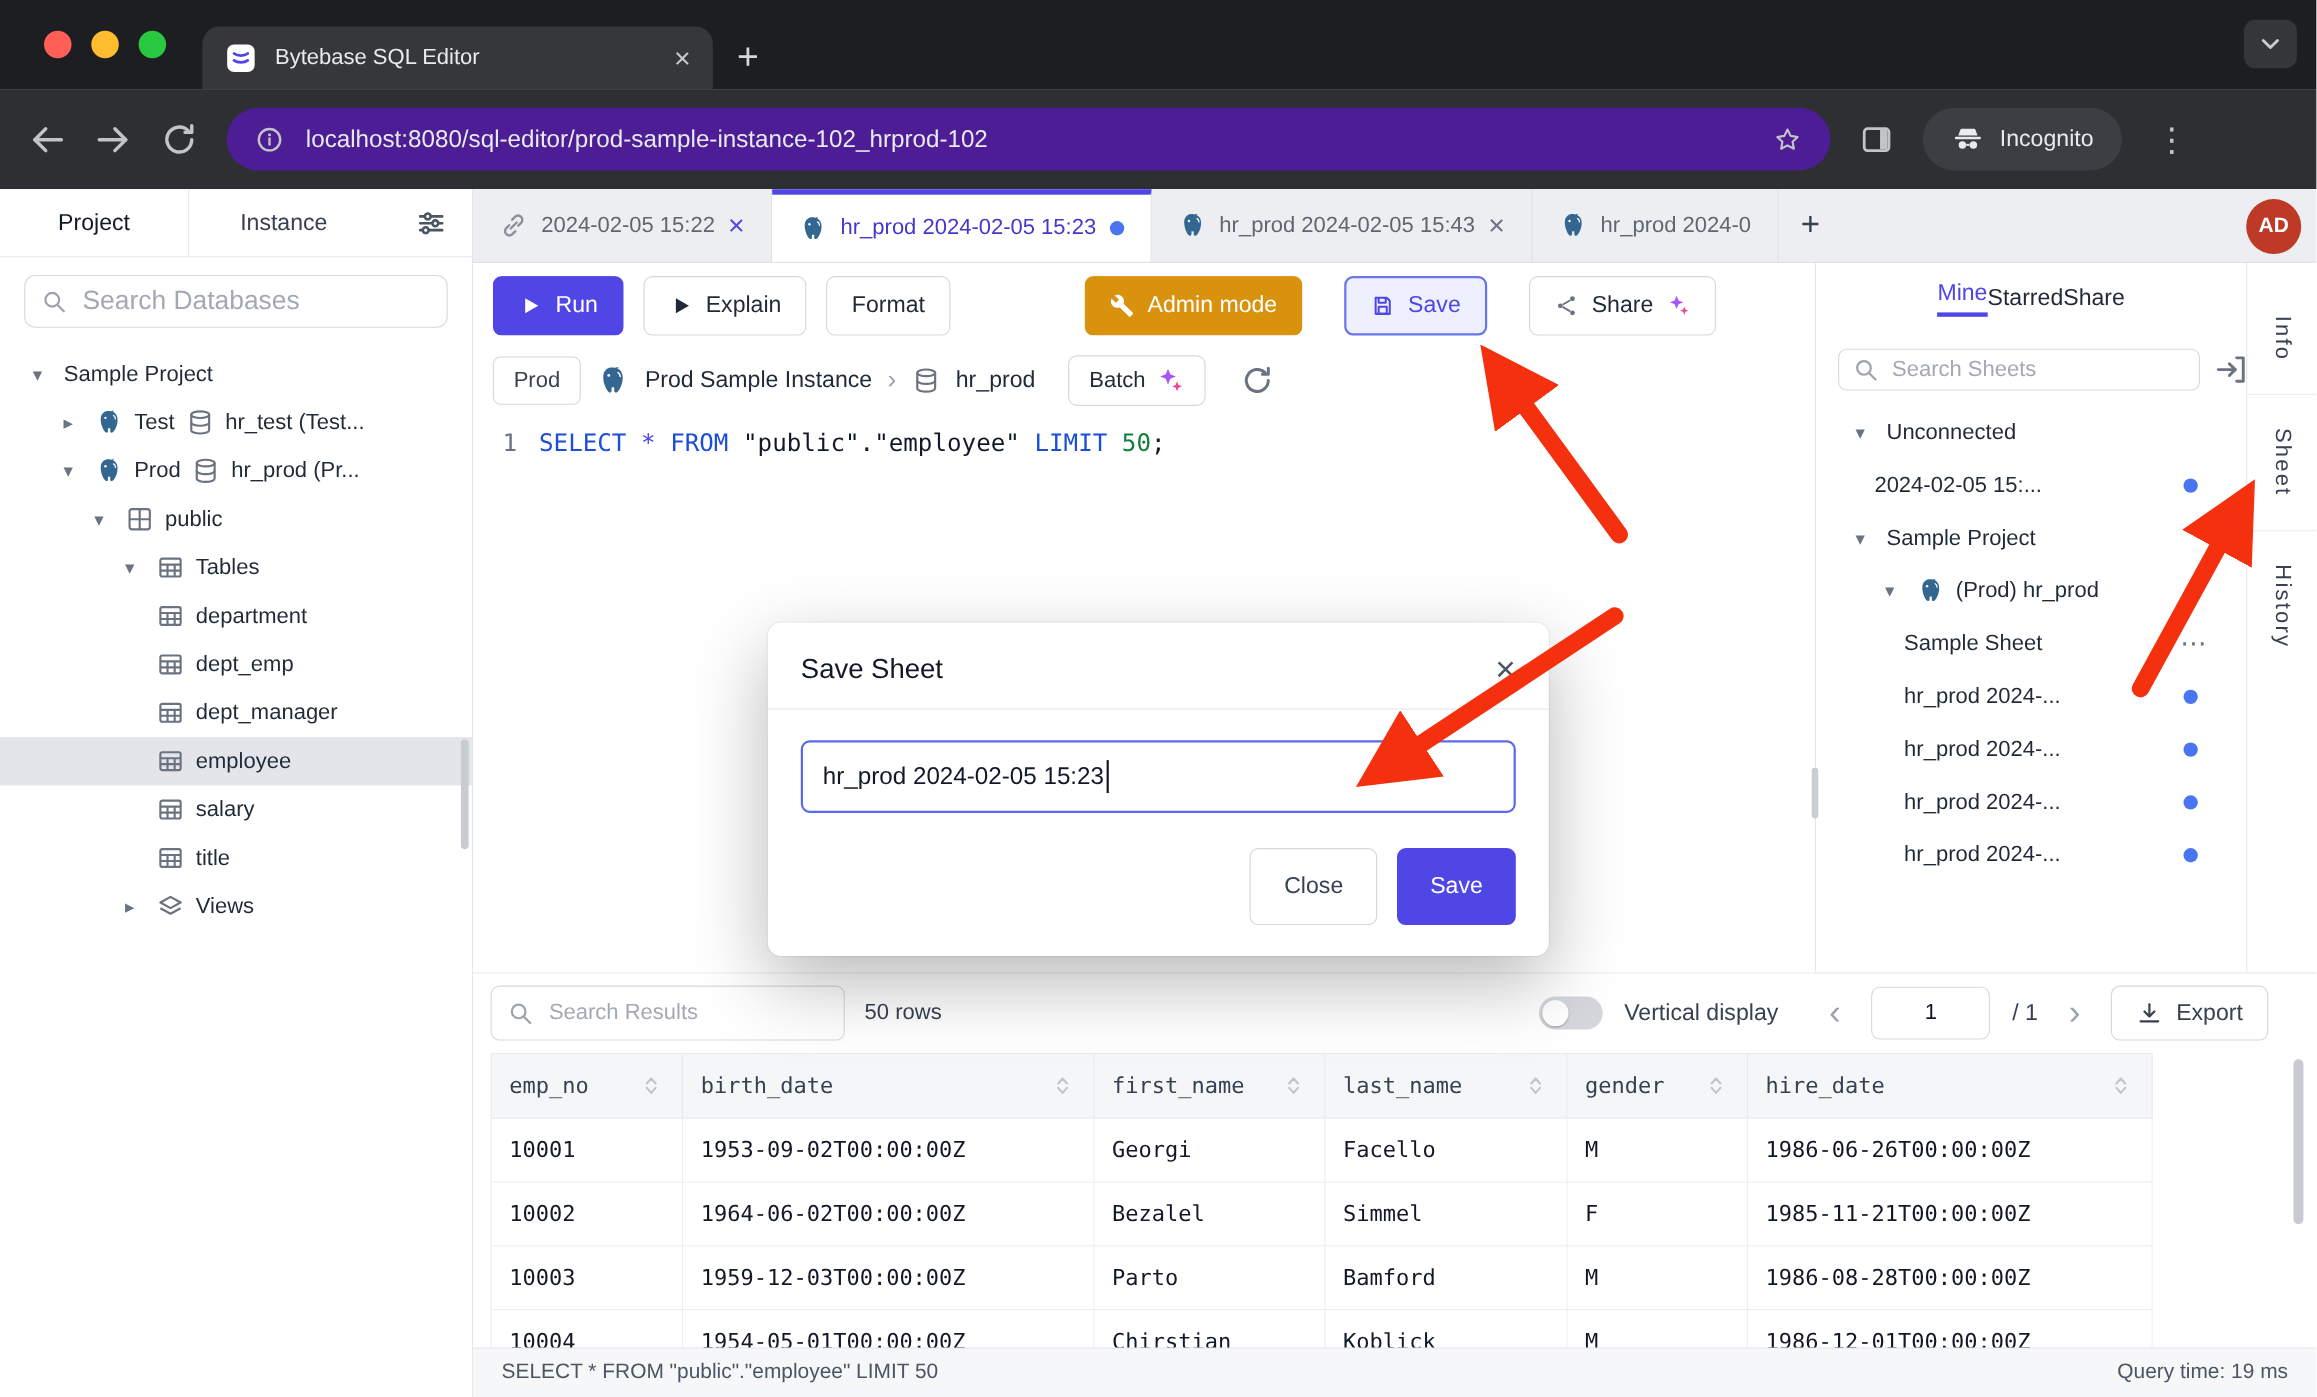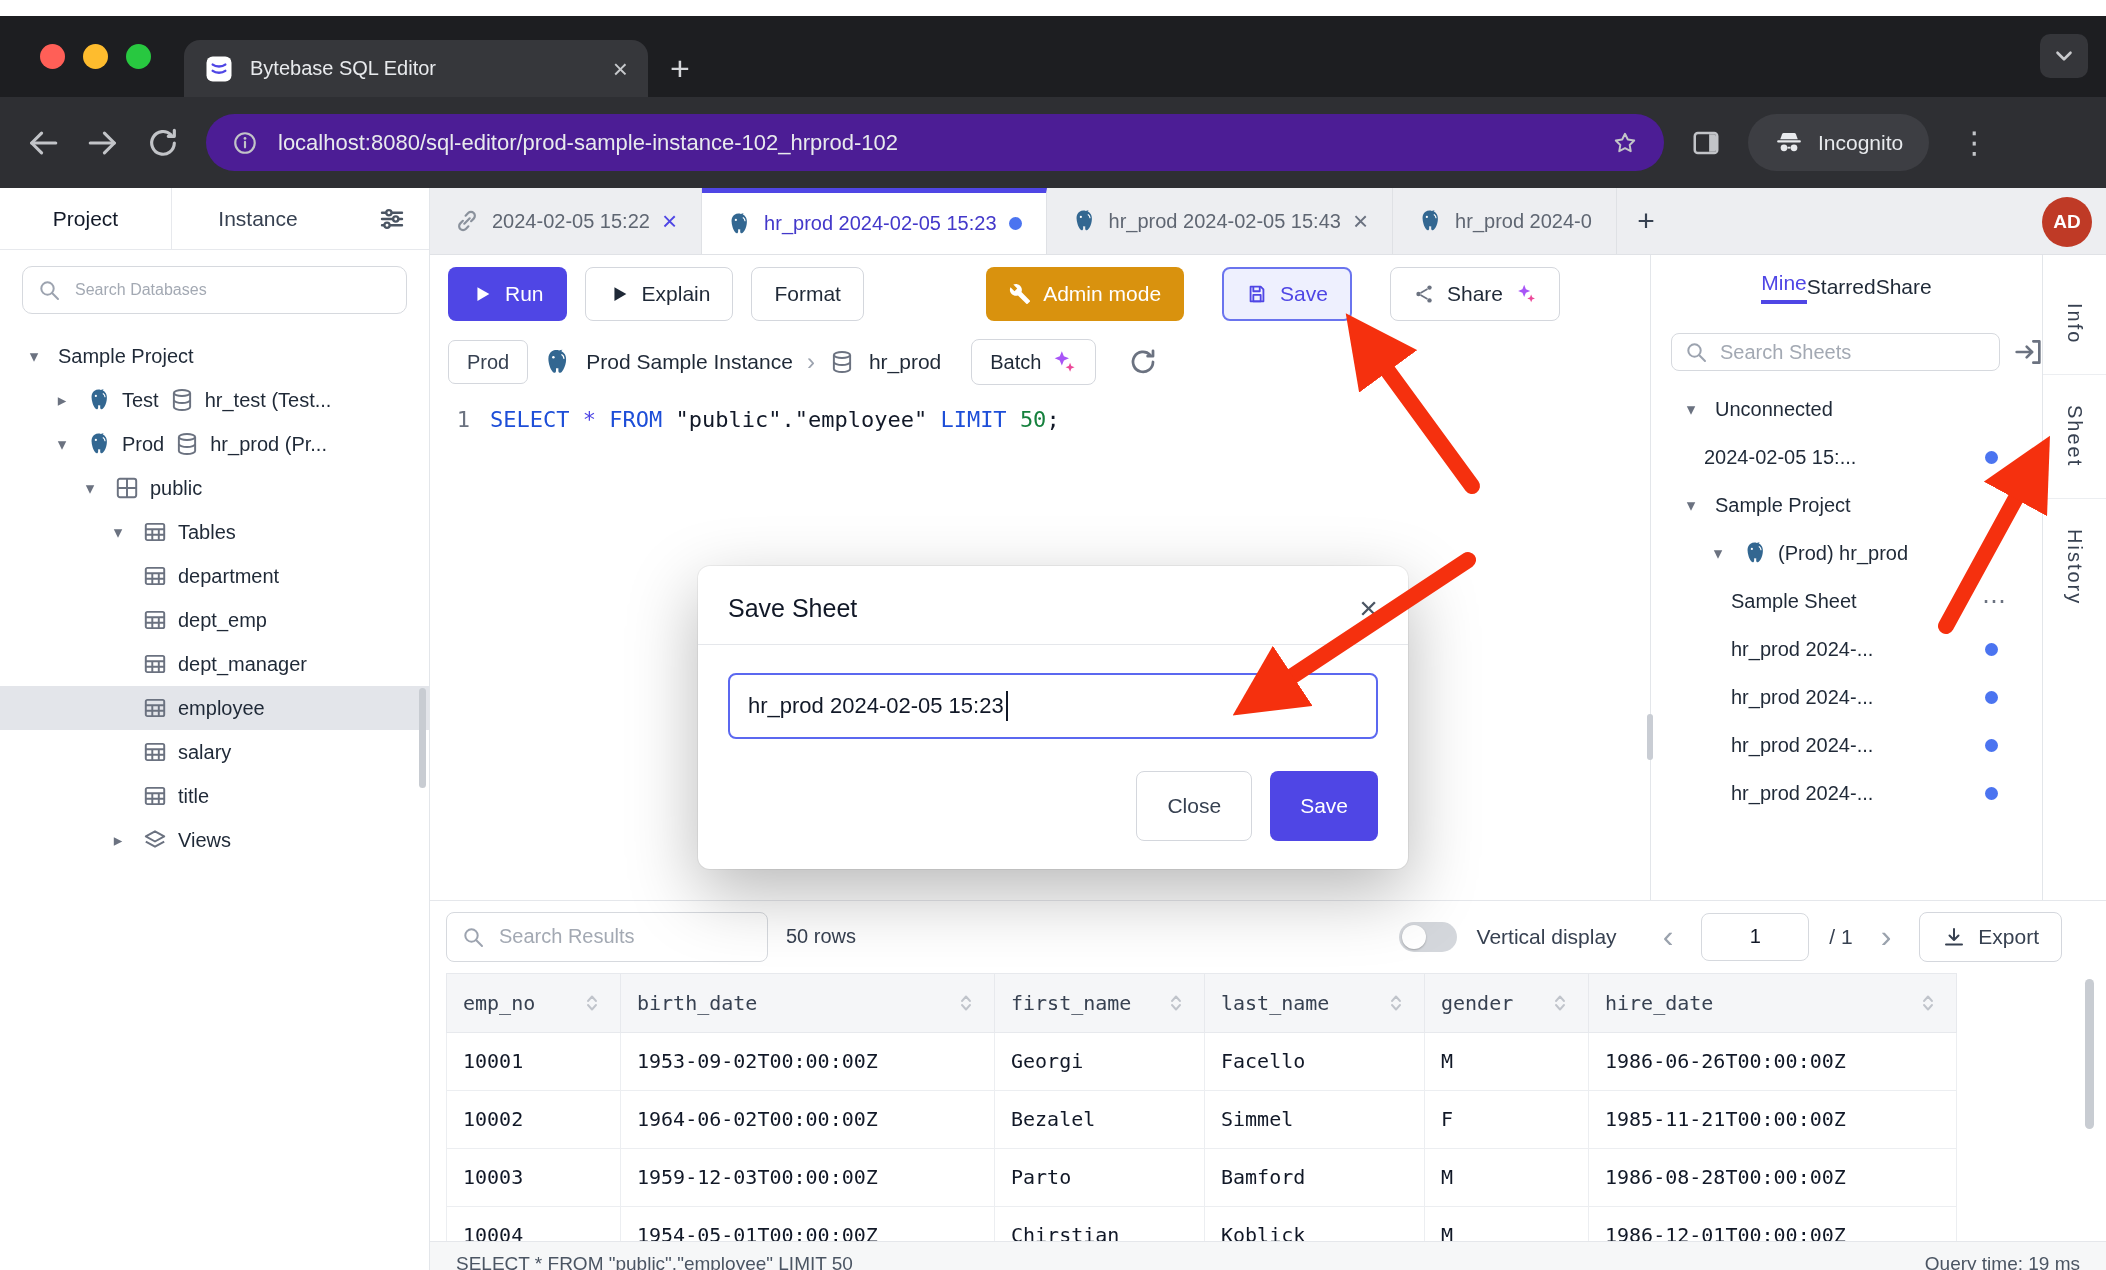--- a/index.html
+++ b/index.html
@@ -3,21 +3,21 @@
 <meta charset="utf-8">
 <style>
   :root{ --accent:#4f46e5; --admin:#d9920e; --annotation:#f5300e; --dot:#4b74f0; }
   *{box-sizing:border-box;}
   html,body{margin:0;padding:0;}
   body{width:2106px;height:1270px;overflow:hidden;background:#fff;font-family:"Liberation Sans",sans-serif;color:#1f2937;}
   .icon{display:inline-flex;flex:0 0 auto;}
   .icon svg{width:100%;height:100%;display:block;}
 
   
-  .tabbar{height:81px;background:#1d1e21;position:relative;display:flex;align-items:flex-end;margin-top:16px;}
+  .tabbar{height:81px;background:#1d1e21;position:relative;display:flex;align-items:flex-end;}
   .traffic{position:absolute;left:40px;top:28px;display:flex;gap:18px;}
   .tl{width:25px;height:25px;border-radius:50%;}
   .tl.red{background:#ff5f57}.tl.yellow{background:#febc2e}.tl.green{background:#28c840}
   .chrome-tab{margin-left:184px;width:464px;height:57px;background:#36373b;border-radius:16px 16px 0 0;display:flex;align-items:center;padding:0 20px;gap:16px;}
   .chrome-tab .fav{width:30px;height:30px;}
   .chrome-tab .title{color:#e8eaed;font-size:20px;flex:1;white-space:nowrap;overflow:hidden;}
   .tab-x{color:#c7c9cc;font-size:26px;line-height:1;cursor:default;}
   .newtab{color:#d4d6d9;font-size:34px;margin-left:22px;margin-bottom:12px;line-height:1;}
   .tab-menu{position:absolute;right:18px;top:18px;width:48px;height:44px;background:#35363a;border-radius:10px;display:flex;align-items:center;justify-content:center;color:#c9cacd;}
   .tab-menu .icon{width:26px;height:26px;}
@@ -35,21 +35,21 @@
   
   .app{display:flex;height:1098px;background:#fff;}
   .sidebar{width:430px;flex:0 0 430px;border-right:1px solid #e3e6ea;display:flex;flex-direction:column;position:relative;}
   .sb-header{height:62px;border-bottom:1px solid #e7e9ed;display:flex;align-items:stretch;}
   .sb-tab{display:flex;align-items:center;justify-content:center;width:172px;font-size:21px;color:#111827;border-right:1px solid #e7e9ed;}
   .sb-tab.inactive{color:#374151;}
   .sb-filter{margin-left:auto;margin-right:22px;display:flex;align-items:center;}
   .sb-filter .icon{width:30px;height:30px;color:#4b5563;}
   .searchwrap{margin:16px 22px;height:48px;border:1.5px solid #d6d9de;border-radius:10px;display:flex;align-items:center;padding:0 14px;gap:12px;background:#fff;}
   .searchwrap .icon{width:24px;height:24px;color:#9ca3af;}
-  .searchwrap input{border:none;outline:none;flex:1;font-size:16px;color:#b91c1c;background:transparent;font-family:"Liberation Sans",sans-serif;}
+  .searchwrap input{border:none;outline:none;flex:1;font-size:24px;color:#b91c1c;background:transparent;font-family:"Liberation Sans",sans-serif;}
   .searchwrap input::placeholder{color:#a3a9b3;}
   .dbtree{flex:1;overflow:hidden;padding-top:4px;}
   .trow{height:44px;display:flex;align-items:center;gap:10px;font-size:20px;color:#1f2937;white-space:nowrap;overflow:hidden;}
   .trow.sel{background:#e3e5ea;}
   .chev{width:28px;color:#6b7280;font-size:17px;text-align:center;flex:0 0 28px;}
   .chev.empty{width:0;flex-basis:0;}
   .t-ic{width:26px;height:26px;color:#6b7280;}
   .sb-scroll{position:absolute;right:3px;top:500px;width:7px;height:100px;border-radius:4px;background:#c8ccd2;}
 
   .maincol{flex:1;display:flex;flex-direction:column;min-width:0;}

